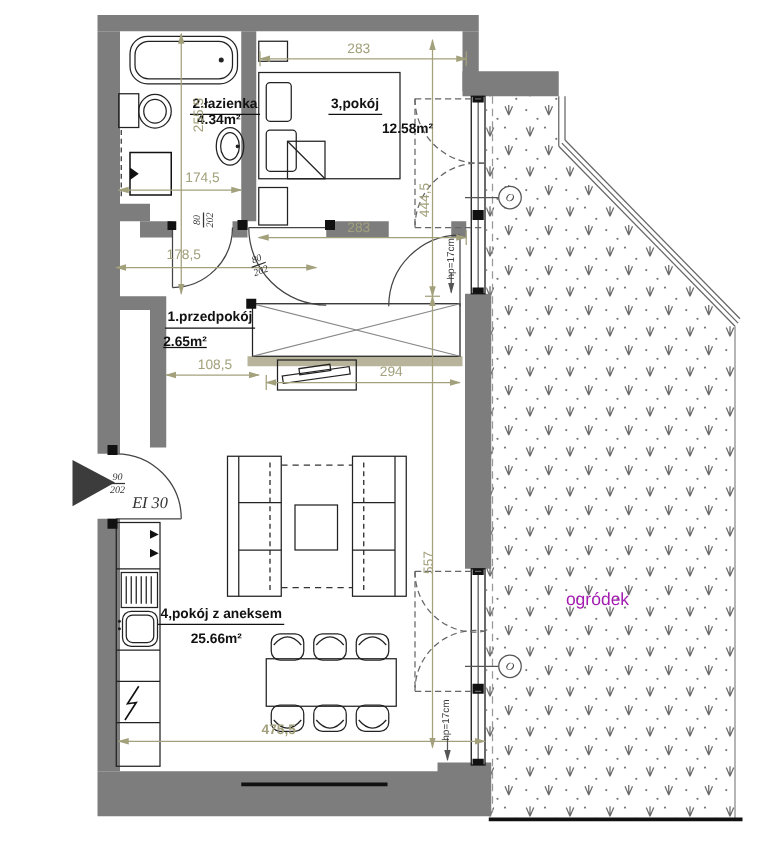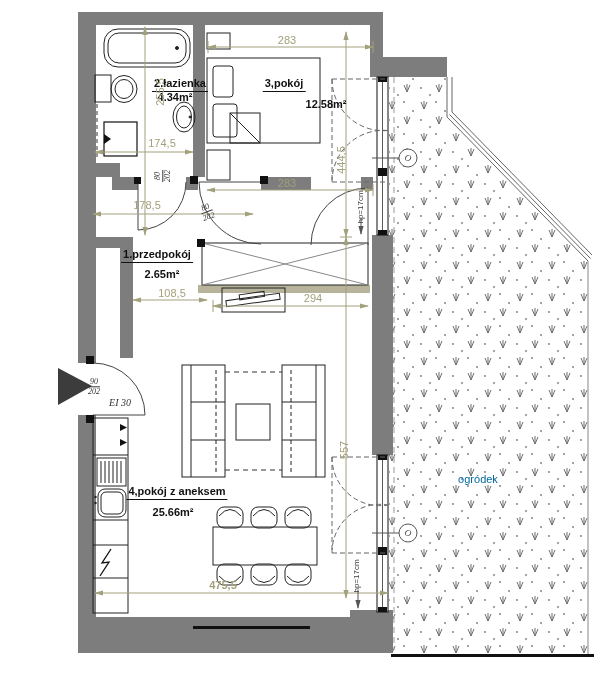--- a/index.html
+++ b/index.html
@@ -14,24 +14,24 @@
   .dim.rot{transform:translate(-50%,-50%) rotate(-90deg);}
   .note{position:absolute;font-size:8px;color:#3a3a3a;white-space:nowrap;line-height:1;}
   .note.rot{transform:translate(-50%,-50%) rotate(-90deg);}
   .frac{position:absolute;display:flex;flex-direction:column;align-items:center;
         font-family:"Liberation Serif",serif;font-style:italic;font-size:8px;color:#333;
         line-height:1.15;transform:translate(-50%,-50%) rotate(-90deg);}
   .frac.tilt{transform:translate(-50%,-50%) rotate(-20deg);}
   .frac.flat{transform:translate(-50%,-50%);}
   .frac span+span{border-top:1px solid #333;}
   .ei{position:absolute;transform:translate(-50%,-50%);font-family:"Liberation Serif",serif;
-      font-style:italic;font-size:10px;color:#333;white-space:nowrap;text-align:right;}
+      font-style:italic;font-size:13px;color:#333;white-space:nowrap;text-align:right;}
   .otag{position:absolute;transform:translate(-50%,-50%) rotate(18deg);
         font-family:"Liberation Serif",serif;font-style:italic;font-size:9px;color:#444;}
-  .garden-lbl{position:absolute;transform:translate(-50%,-50%);font-size:11px;color:#0369a1;
+  .garden-lbl{position:absolute;transform:translate(-50%,-50%);font-size:14px;color:#a21caf;
         white-space:nowrap;}
 </style>
 </head>
 <body>
 
 <div class="stage">
 
 <svg width="609" height="688" viewBox="0 0 609 688">
   <defs>
     <marker id="ma" markerWidth="9" markerHeight="8" refX="8" refY="4" orient="auto-start-reverse">
@@ -288,22 +288,22 @@
   <g stroke="#555" stroke-width="1">
     <line x1="361" y1="218" x2="361" y2="234" marker-end="url(#mb)"></line>
     <line x1="358" y1="590" x2="358" y2="608" marker-end="url(#mb)"></line>
   </g>
 </svg>
 
 <div class="lbl u" style="left:180px;top:85px;">2.łazienka</div>
 <div class="lbl" style="left:175px;top:97px;">4.34m²</div>
 <div class="lbl u" style="left:284px;top:85px;">3,pokój</div>
 <div class="lbl" style="left:290px;top:104px;margin-left:36px;">12.58m²</div>
-<div class="lbl u" style="left:157px;top:256px;">1.przedpokój</div>
-<div class="lbl" style="left:162px;top:274px;">2.65m²</div>
+<div class="lbl u" style="left:168px;top:256px;">1.przedpokój</div>
+<div class="lbl" style="left:148px;top:274px;text-decoration:underline;">2.65m²</div>
 <div class="lbl u" style="left:177px;top:493px;">4,pokój z aneksem</div>
 <div class="lbl" style="left:173px;top:512px;">25.66m²</div>
 <div class="garden-lbl" style="left:478px;top:479px;">ogródek</div>
 
 <div class="dim" style="left:287px;top:40px;">283</div>
 <div class="dim" style="left:287px;top:183px;">283</div>
 <div class="dim" style="left:162px;top:143px;">174,5</div>
 <div class="dim rot" style="left:160px;top:92px;">255,5</div>
 <div class="dim" style="left:147px;top:205px;">178,5</div>
 <div class="dim" style="left:172px;top:293px;">108,5</div>

